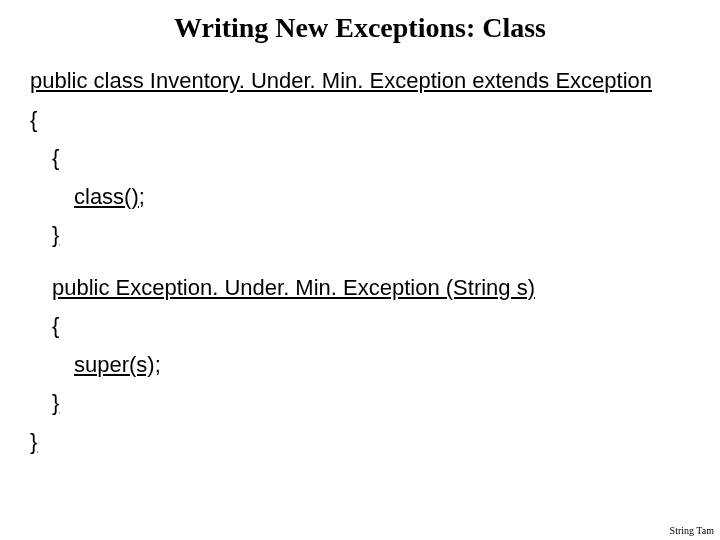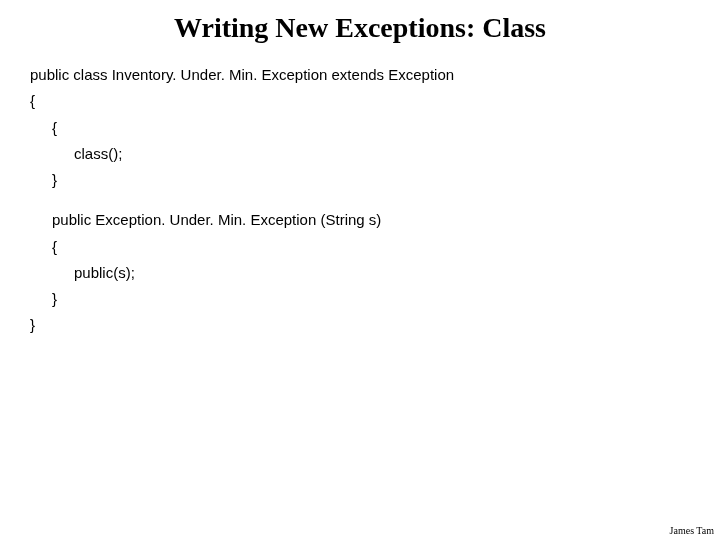--- a/index.html
+++ b/index.html
@@ -1,19 +1,19 @@
 <!DOCTYPE html>
 <html><head>
 <meta charset="utf-8">
 <style>
   * { margin: 0; padding: 0; box-sizing: border-box; }
   html, body { width: 720px; height: 540px; background: #ffffff; font-family: Arial, Helvetica, sans-serif; color: #000; position: relative; }
   .slide { width: 720px; height: 540px; position: relative; padding: 12px 30px 0 30px; }
   .title { font-family: "Times New Roman", Times, serif; font-weight: bold; font-size: 28px; text-align: center; line-height: 1.15; margin-bottom: 18px; }
-  .codeblock { font-size: 15px; line-height: 1.75; }
+  .codeblock { font-size: 22px; line-height: 1.75; text-decoration: underline; }
   .i1 { padding-left: 22px; }
   .i2 { padding-left: 44px; }
   .gap { height: 14px; }
   .footer { position: absolute; right: 6px; bottom: 4px; font-family: "Times New Roman", Times, serif; font-size: 10px; color: #000; }
 </style>
 </head>
 <body>
 
 <div class="slide">
 
@@ -23,19 +23,19 @@
 
   <div class="codeblock">
     <div>public class Inventory. Under. Min. Exception extends Exception</div>
     <div>{</div>
     <div class="i1">{</div>
     <div class="i2">class();</div>
     <div class="i1">}</div>
     <div class="gap"></div>
     <div class="i1">public Exception. Under. Min. Exception (String s)</div>
     <div class="i1">{</div>
-    <div class="i2">public(s);</div>
+    <div class="i2">super(s);</div>
     <div class="i1">}</div>
     <div>}</div>
   </div>
 
-  <div class="footer">James Tam</div>
+  <div class="footer">String Tam</div>
 </div>
 
 </body></html>

